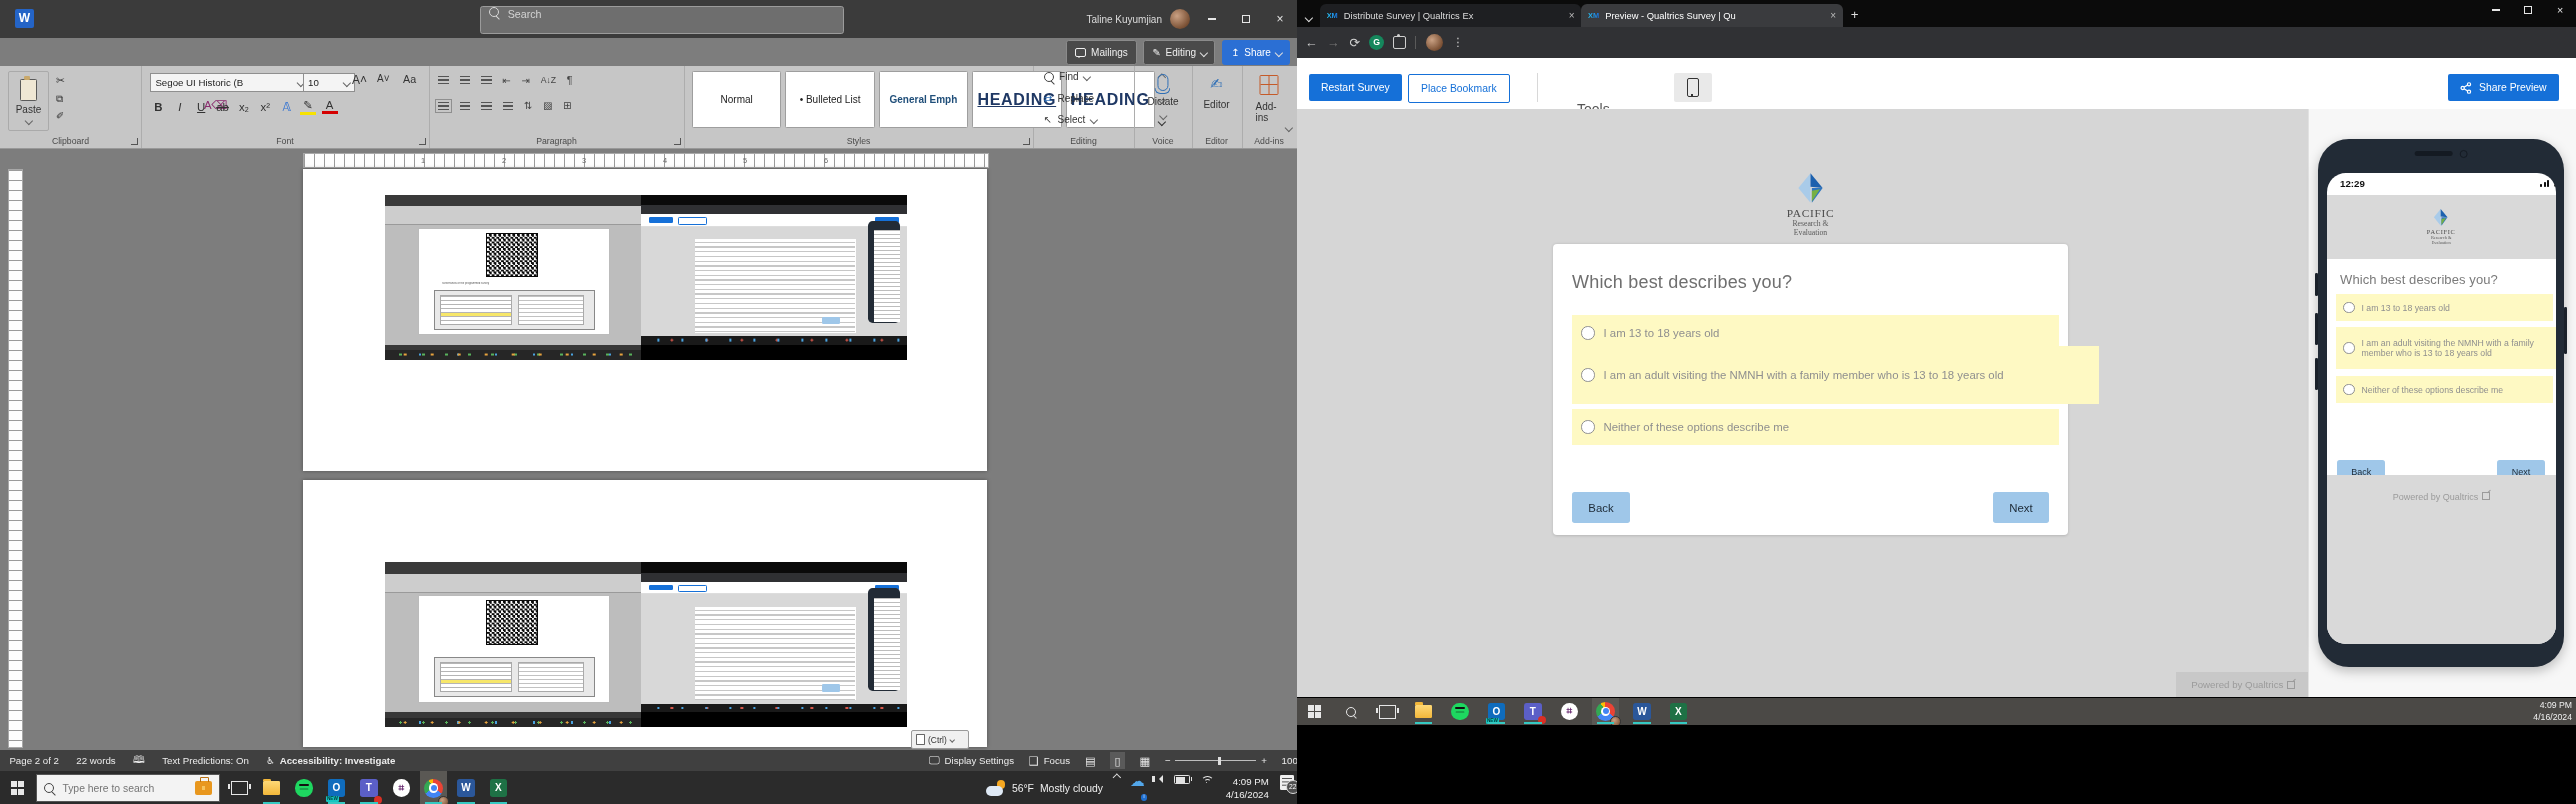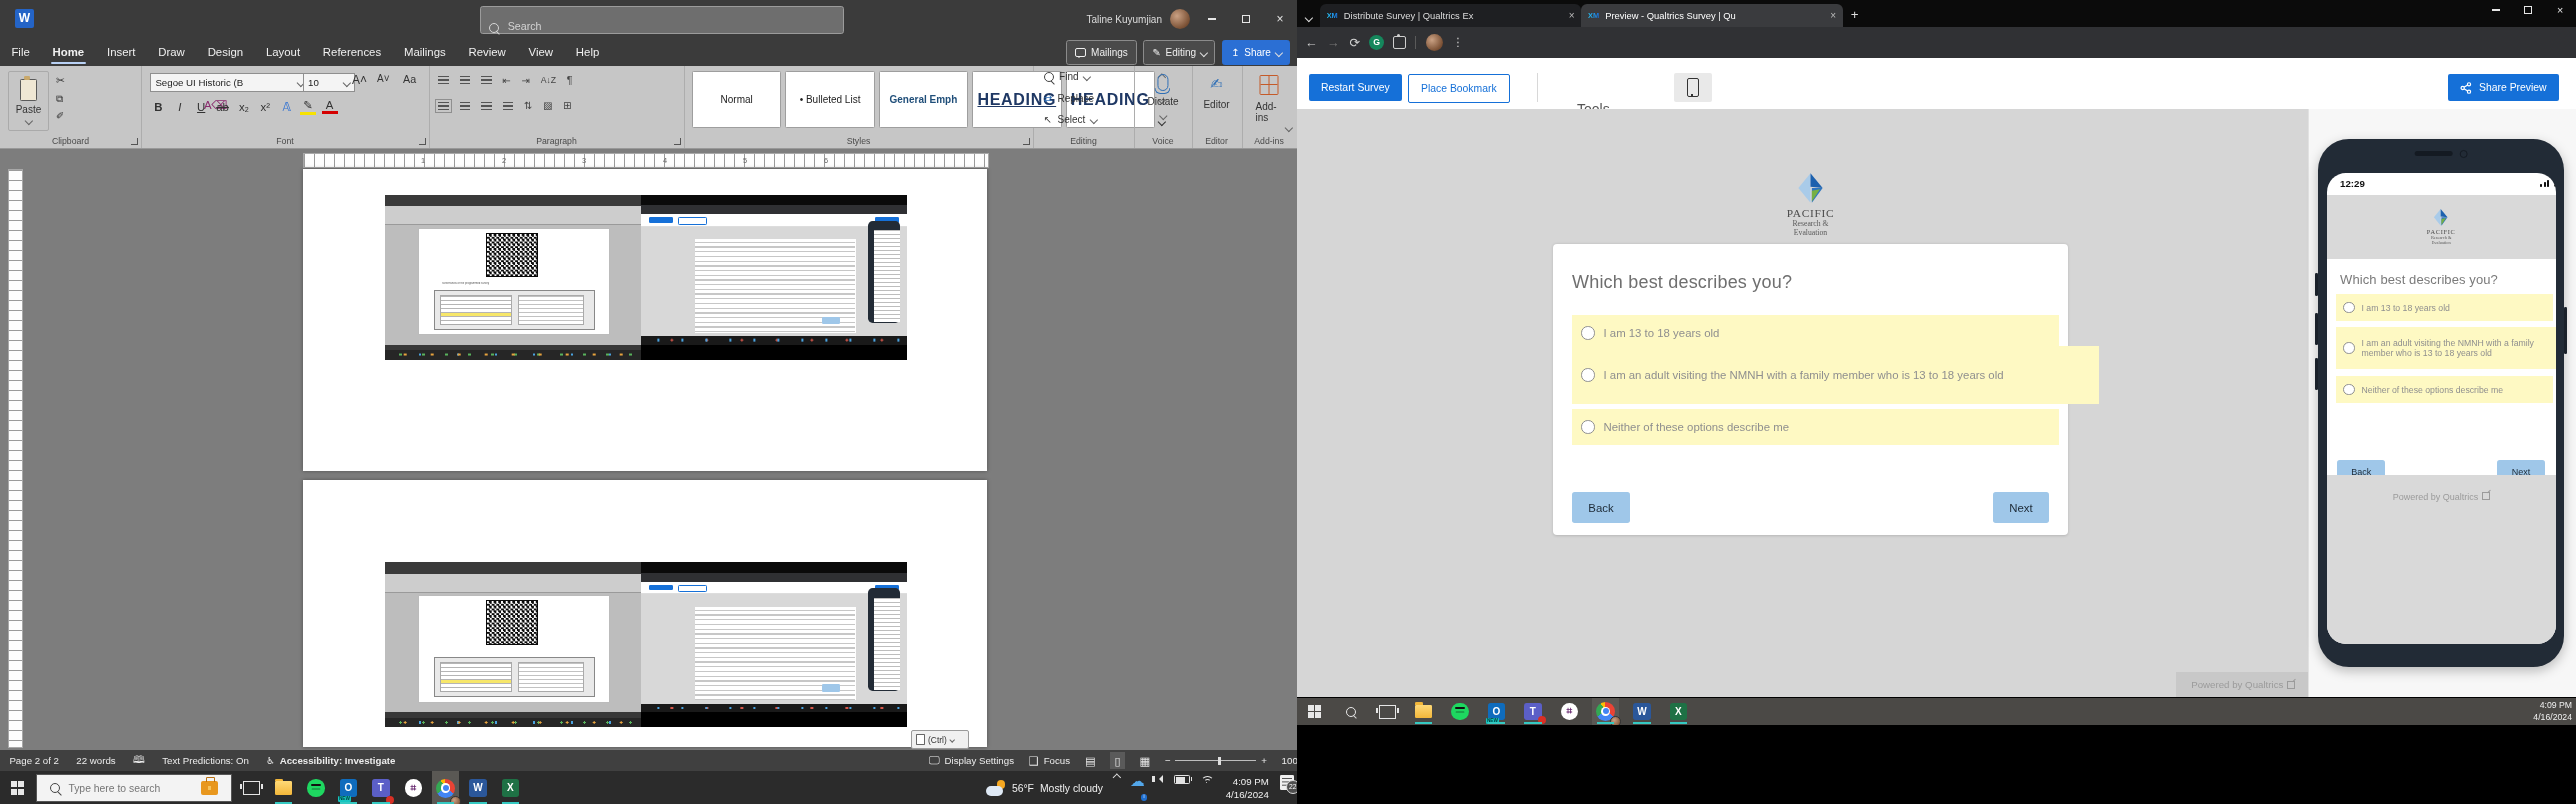--- a/index.html
+++ b/index.html
@@ -14,21 +14,21 @@
   .cv.up{transform:rotate(-135deg)}
   .cv.w{border-color:#ddd}
 
   
   #mon-left{position:absolute;left:0;top:0;width:1297px;height:805px;background:#7d7d7d}
   .w-title{position:absolute;left:0;top:0;width:100%;height:38px;background:#3b3b3b;color:#e6e6e6;font-size:10.7px}
   .w-title .wicon{position:absolute;left:14.8px;top:9.4px;width:19px;height:19px;background:#2464c7;border-radius:2px;color:#fff;font-weight:bold;font-size:12px;text-align:center;line-height:19px}
   .qat{position:absolute;top:0;height:38px;display:flex;align-items:center;gap:10.7px;color:#dcdcdc}
   .pill{display:flex;align-items:center;gap:4px;border:0.7px solid #9a9a9a;border-radius:8px;padding:1.3px 6.7px 1.3px 2.7px;font-size:8.7px}
   .pill .dot{width:8px;height:8px;border-radius:50%;background:#cfcfcf}
-  .tsearch{position:absolute;left:480px;top:6px;width:346px;height:25.5px;background:#6e6e6e;border:0.7px solid #9b9b9b;border-radius:2.7px;display:flex;align-items:flex-end;padding:0 8px;gap:6.7px}
+  .tsearch{position:absolute;left:480px;top:6px;width:346px;height:25.5px;background:#6e6e6e;border:0.7px solid #9b9b9b;border-radius:2.7px;display:flex;align-items:flex-start;padding:0 8px;gap:6.7px}
   .tsearch input{background:transparent;border:none;outline:none;color:#e8e8e8;font-size:10.7px;width:100%}
   .tsearch input::placeholder{color:#d3d3d3}
   .mag{width:8px;height:8px;border:1.3px solid #d7d7d7;border-radius:50%;position:relative;flex:none}
   .mag::after{content:"";position:absolute;width:1.3px;height:4.7px;background:#d7d7d7;left:7.4px;top:6.7px;transform:rotate(-45deg)}
   .winbtn{width:34px;height:38px;display:flex;align-items:center;justify-content:center;color:#e3e3e3;font-size:12px}
   .avatar{width:20px;height:20px;border-radius:50%;background:radial-gradient(circle at 35% 35%,#caa184,#7a5034 70%,#4c3020)}
 
   .w-tabs{position:absolute;left:0;top:38px;width:100%;height:28px;background:#3b3b3b;color:#f0f0f0;font-size:11.4px;display:flex;align-items:center}
   .w-tabs .tb{padding:0 11.4px;height:100%;display:flex;align-items:center;position:relative}
   .w-tabs .tb.on{font-weight:bold}
@@ -106,21 +106,21 @@
   .zoomline{width:81px;height:1.3px;background:#bdbdbd;position:relative}
   .zoomline i{position:absolute;left:52%;top:-3.4px;width:3.4px;height:8px;background:#dedede}
 
   
   .taskbar{position:absolute;left:0;width:100%;display:flex;align-items:center;color:#f0f0f0}
   .tb-left{top:771px;height:34px;background:#2b2b2b;padding:0 4px;gap:5.4px}
   .tb-right{top:698px;height:27px;background:#4b4946;padding:0 4px;gap:9.4px}
   .start{width:27px;height:27px;display:flex;align-items:center;justify-content:center}
   .winlogo{width:13.4px;height:13.4px;display:grid;grid-template-columns:1fr 1fr;gap:1.3px}
   .winlogo i{background:#e8e8e8}
-  .tb-search{width:168px;height:25.5px;background:#f3f3f3;border:0.7px solid #555;display:flex;align-items:center;gap:6px;padding:0 13px}
+  .tb-search{width:168px;height:25.5px;background:#f3f3f3;border:0.7px solid #555;display:flex;align-items:center;gap:6px;padding:0 7px}
   .tb-search input{border:none;outline:none;background:transparent;font-size:10.4px;color:#222;width:107px}
   .mag.dk{border-color:#444}.mag.dk::after{background:#444}
   .brief{width:17.4px;height:14.8px;background:#e8971e;border-radius:2px;position:relative;margin-left:auto}
   .brief::before{content:"";position:absolute;left:5.4px;top:-3.4px;width:6.7px;height:3.4px;border:1.3px solid #b86f10;border-bottom:none;border-radius:1.3px 1.3px 0 0}
   .brief::after{content:"";position:absolute;left:7.4px;top:5.4px;width:2.7px;height:4px;background:#f6c35c}
   .tkic{width:27px;height:100%;display:flex;align-items:center;justify-content:center;position:relative;flex:none}
   .tkic.run::after{content:"";position:absolute;left:4.7px;right:4.7px;bottom:0.7px;height:2px;background:#35c9c2}
   .tkic.on{background:#5a5854}
   .sq{width:17.4px;height:17.4px;border-radius:2.7px;color:#fff;font-weight:bold;font-size:10px;display:flex;align-items:center;justify-content:center}
   .tview{width:14.8px;height:12px;border:1.3px solid #e6e6e6;position:relative}
@@ -244,33 +244,20 @@
         <span class="winbtn">
             <i class="minbar"></i>
           </span>
         <span class="winbtn">
             <i class="restore"></i>
           </span>
         <span class="winbtn">×</span>
       </div>
     </div>
 
-    <div class="w-tabs">
-      <span class="tb">File</span>
-      <span class="tb on">Home</span>
-      <span class="tb">Insert</span>
-      <span class="tb">Draw</span>
-      <span class="tb">Design</span>
-      <span class="tb">Layout</span>
-      <span class="tb">References</span>
-      <span class="tb">Mailings</span>
-      <span class="tb">Review</span>
-      <span class="tb">View</span>
-      <span class="tb">Help</span>
-    </div>
     <div class="tab-actions">
       <span class="tbtn">
         <i class="balloon"></i>
         <span>Mailings</span>
       </span>
       <span class="tbtn">
         <span>✎</span>
         <span>Editing</span>
           <i class="cv w"></i>
       </span>

